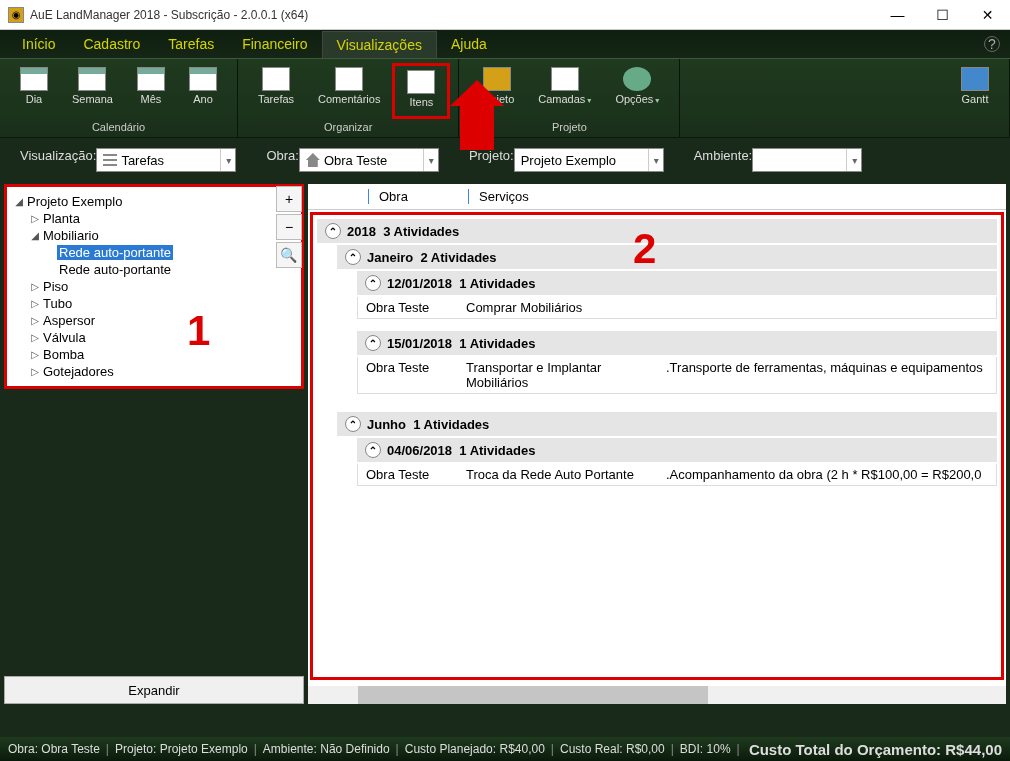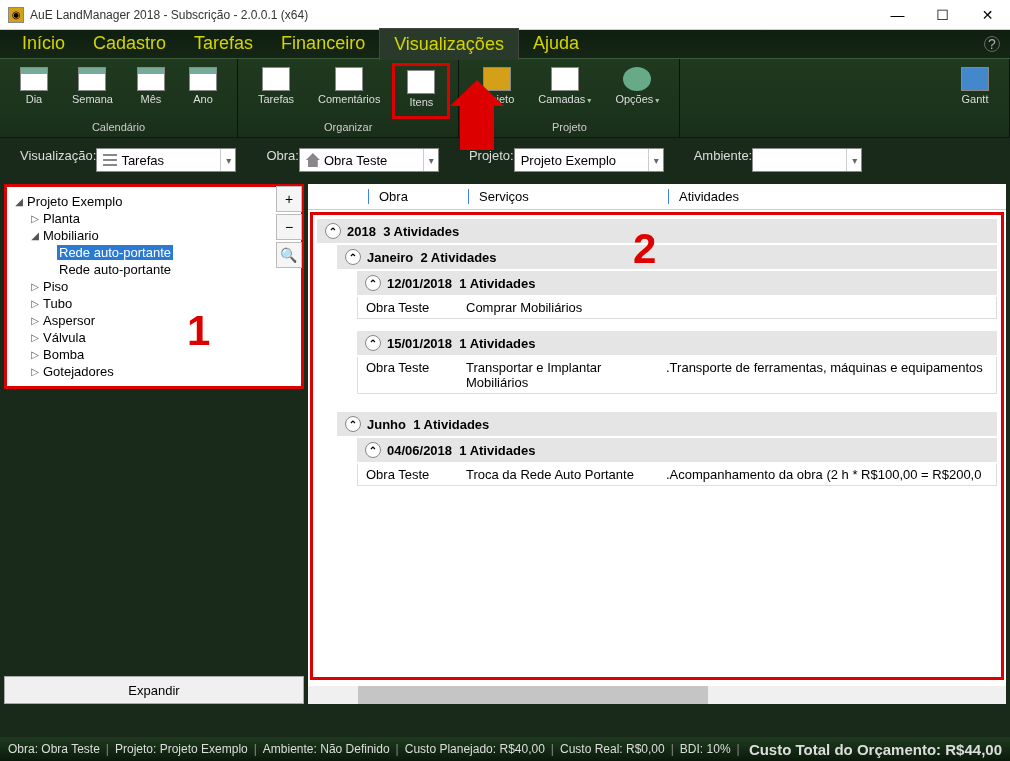--- a/index.html
+++ b/index.html
@@ -7,21 +7,21 @@
 
 
 .titlebar { height: 30px; background: #fff; display: flex; align-items: center; padding: 0 0 0 8px; border-bottom: 1px solid #ccc; }
 .titlebar .app-icon { width: 16px; height: 16px; background: #d4a017; border: 1px solid #888; margin-right: 6px; display: flex; align-items: center; justify-content: center; font-size: 10px; }
 .titlebar .title-text { font-size: 12px; color: #333; flex: 1; }
 .titlebar .win-btns { display: flex; }
 .titlebar .win-btn { width: 45px; height: 30px; display: flex; align-items: center; justify-content: center; font-size: 14px; }
 
 
 .menubar { height: 28px; background: linear-gradient(#0f1f0f,#162616); display: flex; align-items: center; padding: 0 8px; position: relative; }
-.menubar .menu-item { color: #d4d400; font-size: 18px; padding: 5px 14px; cursor: pointer; }
+.menubar .menu-item { color: #d4d400; font-size: 14px; padding: 5px 14px; cursor: pointer; }
 .menubar .menu-item.active { background: #2a3a2a; border: 1px solid #444; border-bottom: none; }
 .menubar .help-icon { position: absolute; right: 10px; color: #aaa; font-size: 14px; border: 1px solid #666; border-radius: 50%; width: 16px; height: 16px; display: flex; align-items: center; justify-content: center; }
 
 
 .ribbon { height: 80px; background: linear-gradient(#1f3a1f,#1a2f1a); display: flex; border-top: 1px solid #3a5a3a; border-bottom: 1px solid #0a1a0a; }
 .ribbon-group { display: flex; flex-direction: column; border-right: 1px solid #0a150a; }
 .ribbon-row { display: flex; flex: 1; padding: 4px 8px 0 8px; }
 .ribbon-label { font-size: 11px; color: #ccc; text-align: center; padding: 2px 0 4px 0; }
 .ribbon-btn { display: flex; flex-direction: column; align-items: center; padding: 4px 12px; cursor: pointer; min-width: 50px; }
 .ribbon-btn .r-icon { width: 28px; height: 24px; margin-bottom: 2px; }
@@ -291,21 +291,20 @@
     <div class="left-buttons">
       <div class="left-btn">Expandir</div>
     </div>
   </div>
 
   <div class="right-panel">
     <div class="rp-header">
       <div style="width:60px"></div>
       <div class="col-h" style="width:100px">Obra</div>
       <div class="col-h" style="width:200px">Serviços</div>
-      <div class="col-h" style="flex:1">Atividades</div>
     </div>
     <div class="rp-body">
       <div class="annotation2">2</div>
       <div class="year-row">
         <span class="collapse-btn">⌃</span>
         <span>2018</span>&nbsp;&nbsp;
         <span>3 Atividades</span>
       </div>
       <div id="months">
           <div class="month-block">

